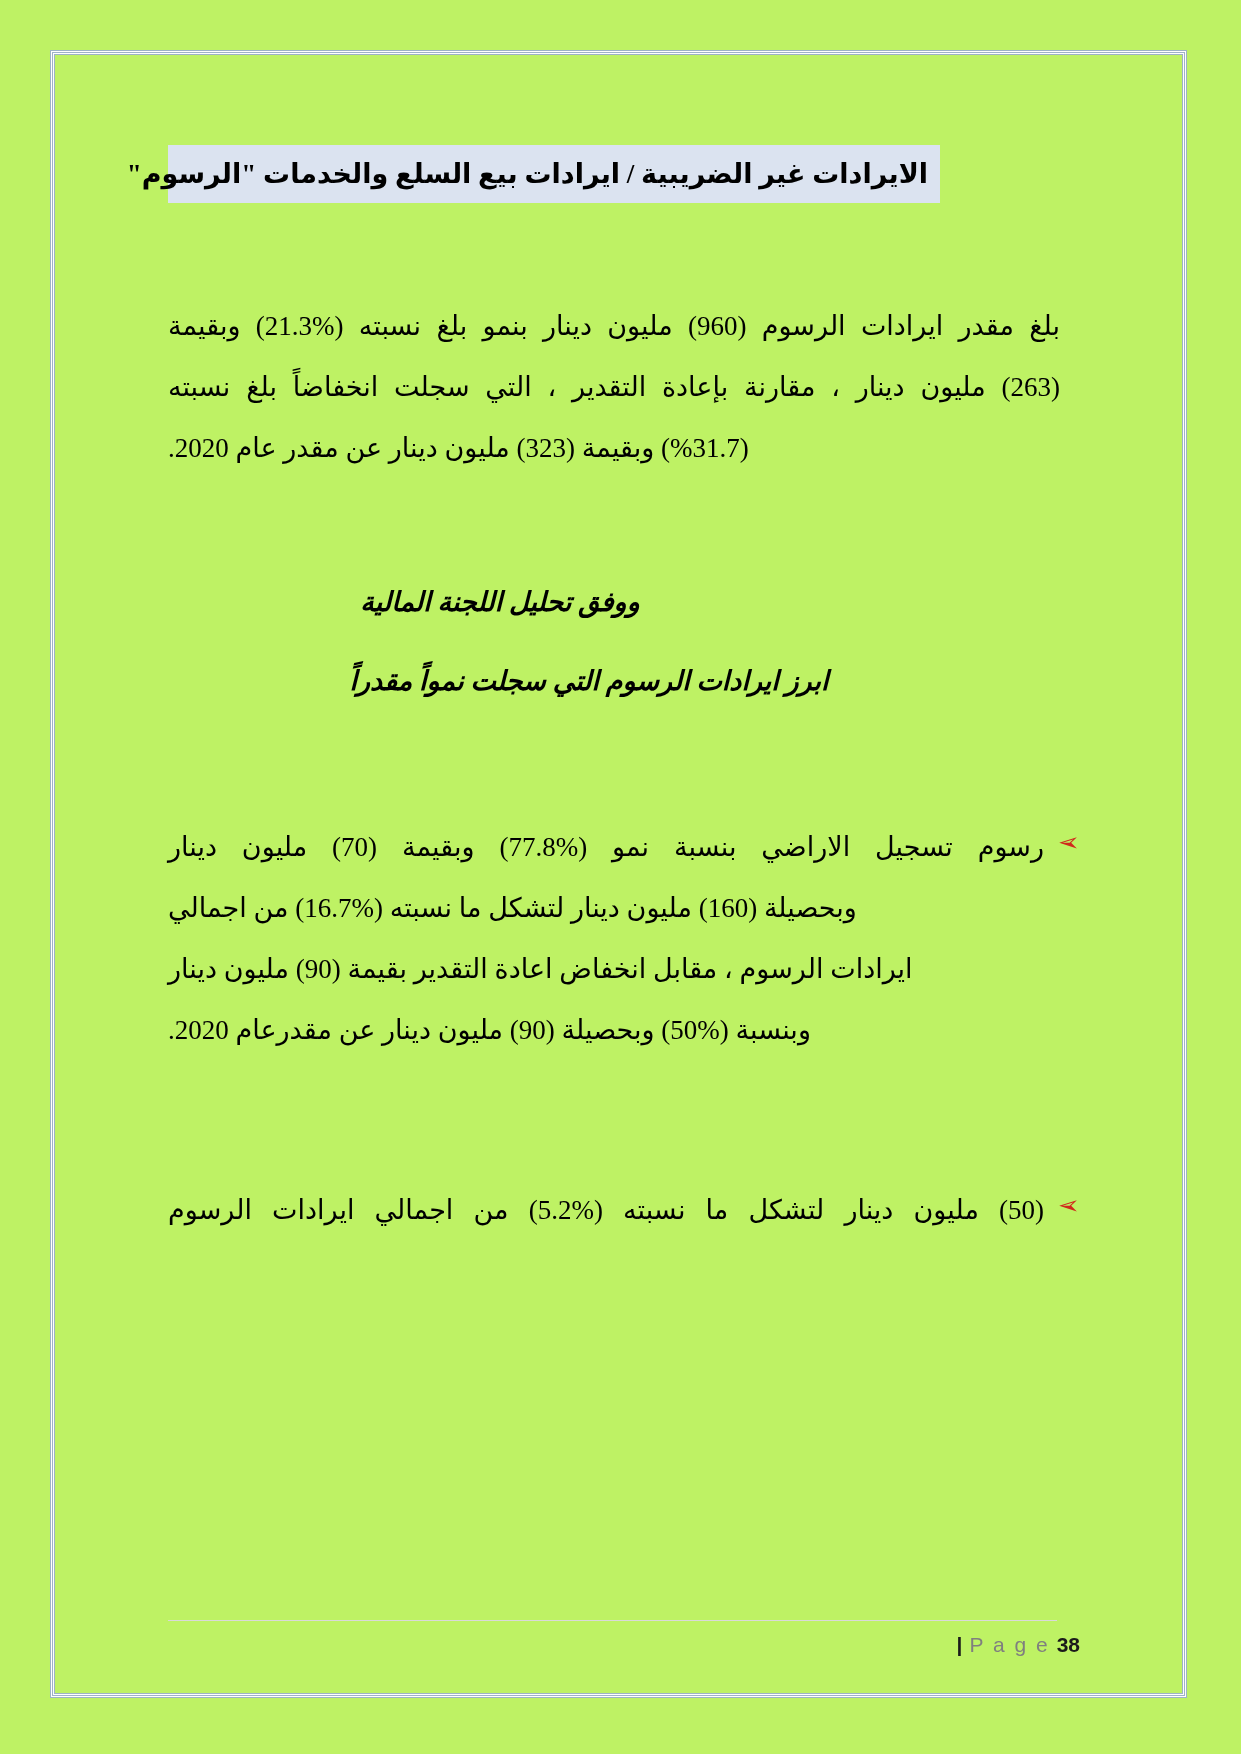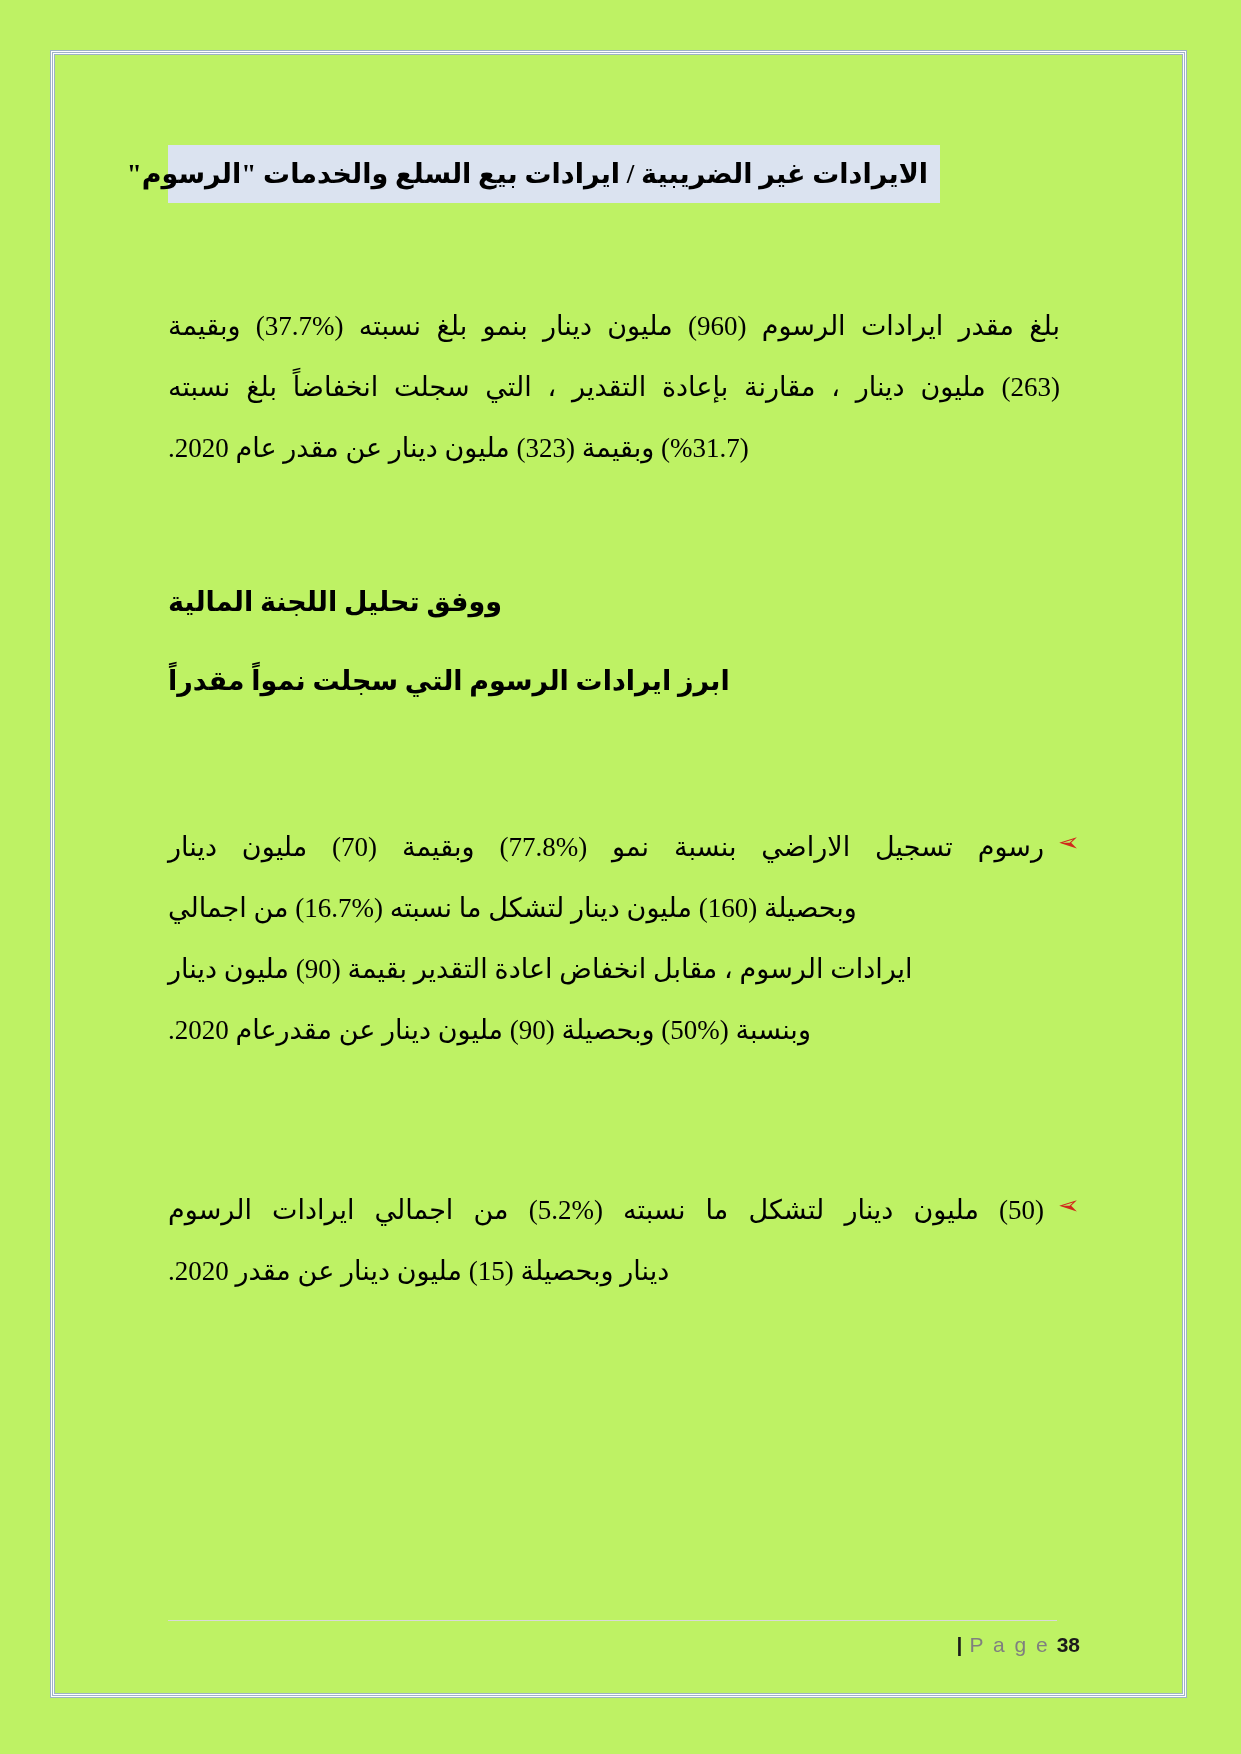--- a/index.html
+++ b/index.html
@@ -25,21 +25,21 @@
     padding:0 12px; box-sizing:border-box; white-space:nowrap;
   }
   .para, .bullet, .heading {
     position:absolute; left:168px; width:892px; direction:rtl;
     font-size:27px; box-sizing:border-box;
   }
   .line { height:61px; line-height:61px; }
   .line.fill { text-align:justify; text-align-last:justify; text-justify:inter-word; }
   .line.center { text-align:left; }
   .p1 { top:296px; }
-  .heading { font-weight:bold; line-height:61px; text-align:left; }
+  .heading { font-weight:bold; line-height:61px; text-align:center;font-style:italic; }
   .h1 { top:572px; padding-right:228px; }
   .h2 { top:651px; padding-right:50px; }
   .bullet { padding-right:16px; }
   .b1 { top:817px; }
   .b2 { top:1180px; }
   .marker {
     position:absolute; right:-20px; top:12px;
     display:inline-block; transform:scaleX(-1);
     color:#d0291c; font-size:26px; line-height:26px;
     font-family:"DejaVu Sans",sans-serif;
@@ -62,41 +62,40 @@
 
 <div class="page">
 
   <div class="page-border"></div>
 
   <div class="header-box">
     <span>الايرادات غير الضريبية / ايرادات بيع السلع والخدمات "الرسوم"</span>
   </div>
 
   <div class="para p1">
-    <div class="line fill">بلغ مقدر ايرادات الرسوم (960) مليون دينار بنمو بلغ نسبته (%37.7) وبقيمة</div>
+    <div class="line fill">بلغ مقدر ايرادات الرسوم (960) مليون دينار بنمو بلغ نسبته (%21.3) وبقيمة</div>
     <div class="line fill">(263) مليون دينار ، مقارنة بإعادة التقدير ، التي سجلت انخفاضاً بلغ نسبته</div>
     <div class="line center">(%31.7) وبقيمة (323) مليون دينار عن مقدر عام 2020.</div>
   </div>
 
   <div class="heading h1">ووفق تحليل اللجنة المالية</div>
 
   <div class="heading h2">ابرز ايرادات الرسوم التي سجلت نمواً مقدراً</div>
 
   <div class="bullet b1">
     <span class="marker">➢</span>
     <div class="line fill">رسوم تسجيل الاراضي بنسبة نمو (%77.8) وبقيمة (70) مليون دينار</div>
     <div class="line center">وبحصيلة (160) مليون دينار لتشكل ما نسبته (%16.7) من اجمالي</div>
     <div class="line center">ايرادات الرسوم ، مقابل انخفاض اعادة التقدير بقيمة (90) مليون دينار</div>
     <div class="line center">وبنسبة (%50) وبحصيلة (90) مليون دينار عن مقدرعام 2020.</div>
   </div>
 
   <div class="bullet b2">
     <span class="marker">➢</span>
     <div class="line fill">(50) مليون دينار لتشكل ما نسبته (%5.2) من اجمالي ايرادات الرسوم</div>
-    <div class="line center">دينار وبحصيلة (15) مليون دينار عن مقدر 2020.</div>
   </div>
 
   <div class="footer-rule"></div>
 
   <div class="footer">
     <span class="bar">|</span><span class="lbl">P a g e</span><span class="num">38</span>
   </div>
 
 </div>
 

